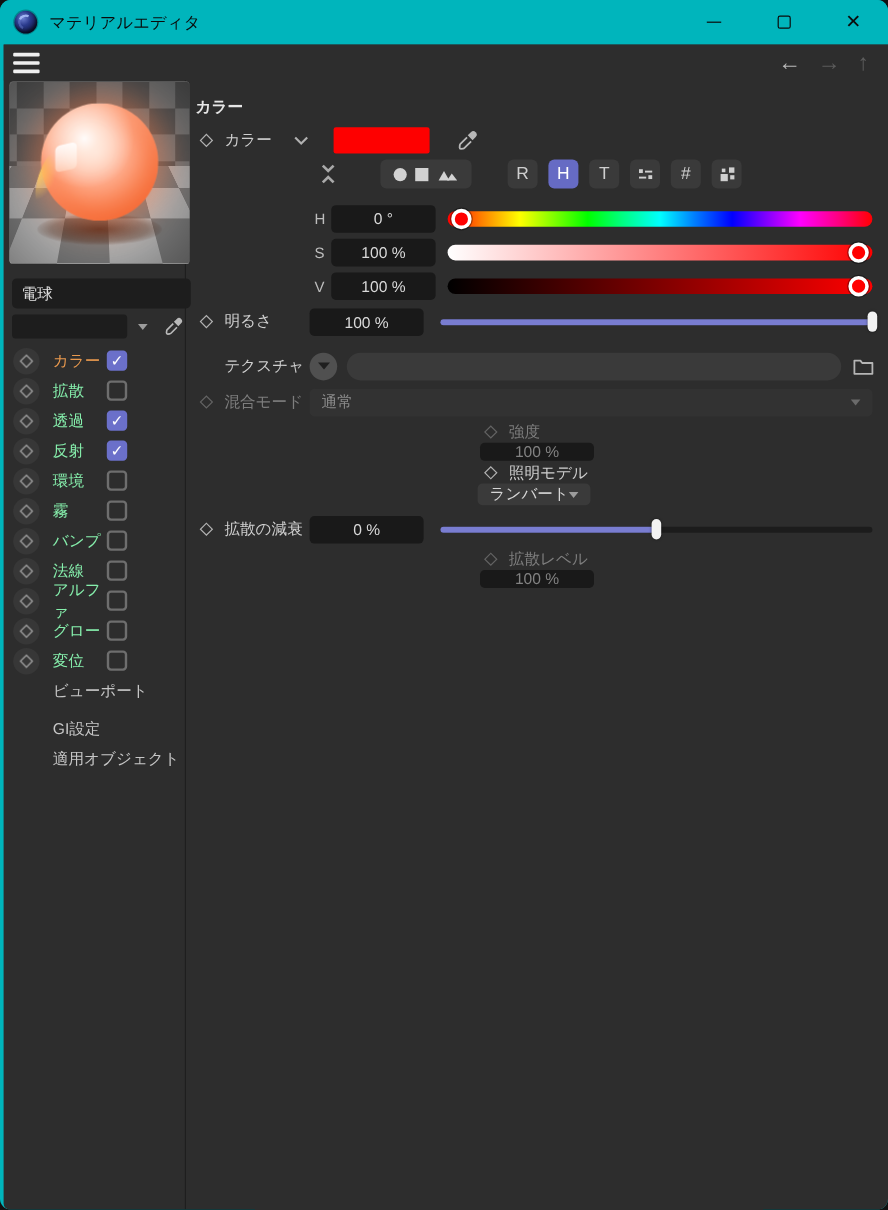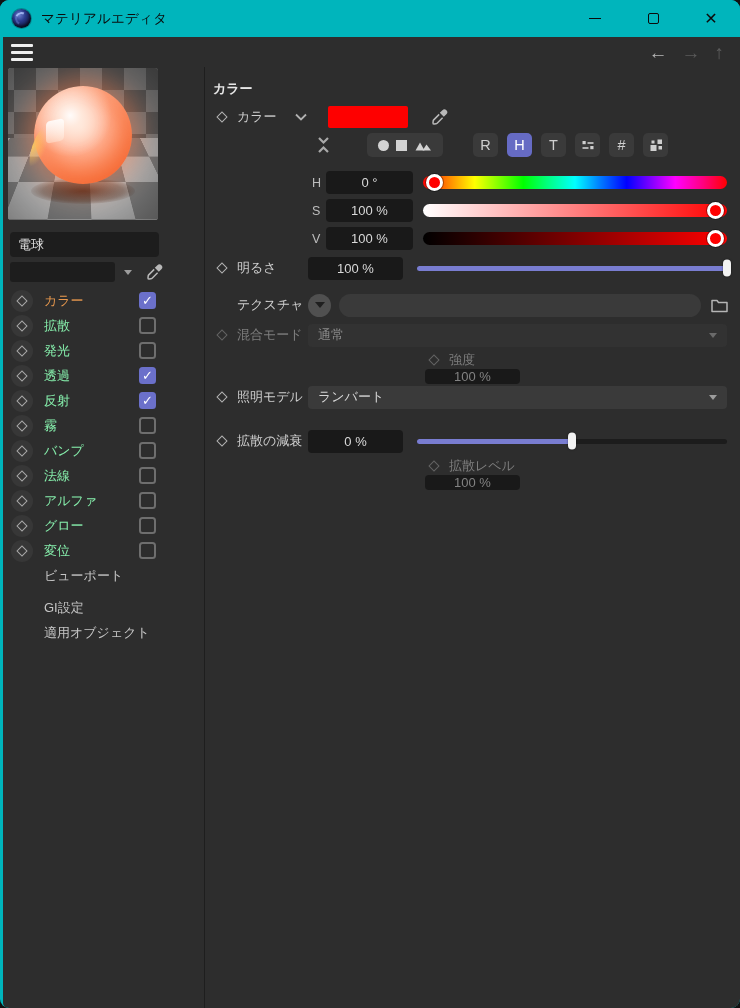--- a/index.html
+++ b/index.html
@@ -22,21 +22,21 @@
   .content{position:absolute;left:3px;top:37px;right:0;bottom:0;background:#2d2d2d;border-radius:0 0 7px 5px;overflow:hidden;}
   .toolbar{height:30px;display:flex;align-items:center;padding:0 10px 0 8px;background:#2d2d2d;}
   .hamburger{width:22px;height:17px;display:flex;flex-direction:column;justify-content:space-between;cursor:pointer;}
   .hamburger i{display:block;height:3px;background:#efefef;border-radius:1px;}
   .nav-arrows{margin-left:auto;display:flex;gap:14px;align-items:center;padding-right:6px;}
   .nav-arrows span{font-size:19px;line-height:1;}
   .arrow-on{color:#b9b9b9;}
   .arrow-off{color:#5c5c5c;}
   .body-cols{position:absolute;top:30px;left:0;right:0;bottom:0;display:flex;}
   
-  .sidebar{width:202px;border-right:1px solid #1e1e1e;padding:1px 0 0 5px;}
+  .sidebar{width:152px;border-right:1px solid #1e1e1e;padding:1px 0 0 5px;}
   .preview{width:150px;height:152px;border-radius:3px;overflow:hidden;position:relative;background:#777;}
   .pv-wall{position:absolute;left:0;top:0;right:0;height:60%;
     background:conic-gradient(#9b9b9b 90deg,#6f6f6f 90deg 180deg,#9b9b9b 180deg 270deg,#6f6f6f 270deg) 6px 0/44px 44px;
     filter:brightness(.82);}
   .pv-floor{position:absolute;left:-40%;bottom:-10%;width:180%;height:64%;
     background:conic-gradient(#b5b5b5 90deg,#7c7c7c 90deg 180deg,#b5b5b5 180deg 270deg,#7c7c7c 270deg) 10px 0/52px 52px;
     transform:perspective(150px) rotateX(52deg);transform-origin:top;}
   .pv-shade{position:absolute;inset:0;background:radial-gradient(circle at 50% 55%,rgba(0,0,0,0) 40%,rgba(0,0,0,.35) 100%);}
   .pv-shadow{position:absolute;left:23px;bottom:16px;width:104px;height:26px;border-radius:50%;
     background:radial-gradient(ellipse at center,rgba(60,20,5,.75) 0%,rgba(60,25,10,.35) 55%,rgba(0,0,0,0) 75%);}
@@ -117,21 +117,21 @@
   .tex-circle .dd-tri{border-top-color:#1f1f1f;border-left-width:5px;border-right-width:5px;border-top-width:6px;}
   .tex-field{flex:1;height:23px;background:#3a3a3a;border-radius:12px;margin-left:8px;color:#d0d0d0;font-size:13px;padding:0 10px;display:flex;align-items:center;}
   .folder-ic{width:19px;height:19px;color:#b5b5b5;margin:0 3px 0 9px;}
   
   .dropdown{flex:1;height:23px;background:#3a3a3a;border-radius:4px;display:flex;align-items:center;padding:0 10px;font-size:13px;color:#d6d6d6;margin-right:5px;}
   .dropdown .dd-tri{margin-left:auto;}
   .dropdown.dim{background:#323232;color:#8b8b8b;}
   .dropdown.dim .dd-tri{border-top-color:#6a6a6a;}
   
   .mt9{margin-top:9px;} .mt6{margin-top:6px;} .mt13{margin-top:13px;}
-  .mt4{margin-top:4px;flex-direction:column;} .mt10{margin-top:10px;} .mt3{margin-top:20px;}
+  .mt4{margin-top:4px;flex-direction:column;} .mt10{margin-top:10px;flex-direction:column;} .mt3{margin-top:20px;}
 </style>
 </head>
 <body>
 
 <div class="window">
   <div class="titlebar">
     <div class="c4d-logo"></div>
     <div class="title-text">マテリアルエディタ</div>
     <div class="win-controls">
       <div class="win-btn">
@@ -194,36 +194,36 @@
               <span class="ch-dia">
                 <i></i>
               </span>
               <span class="ch-label">拡散</span>
               <span class="ch-box"></span>
             </div>
             <div class="ch-row">
               <span class="ch-dia">
                 <i></i>
               </span>
-              <span class="ch-label">発光</span>
-              <span class="ch-box"></span>
-            </div>
-            <div class="ch-row">
-              <span class="ch-dia">
-                <i></i>
-              </span>
               <span class="ch-label">透過</span>
               <span class="ch-box on">✓</span>
             </div>
             <div class="ch-row">
               <span class="ch-dia">
                 <i></i>
               </span>
               <span class="ch-label">反射</span>
               <span class="ch-box on">✓</span>
+            </div>
+            <div class="ch-row">
+              <span class="ch-dia">
+                <i></i>
+              </span>
+              <span class="ch-label">環境</span>
+              <span class="ch-box"></span>
             </div>
             <div class="ch-row">
               <span class="ch-dia">
                 <i></i>
               </span>
               <span class="ch-label">霧</span>
               <span class="ch-box"></span>
             </div>
             <div class="ch-row">
               <span class="ch-dia">

